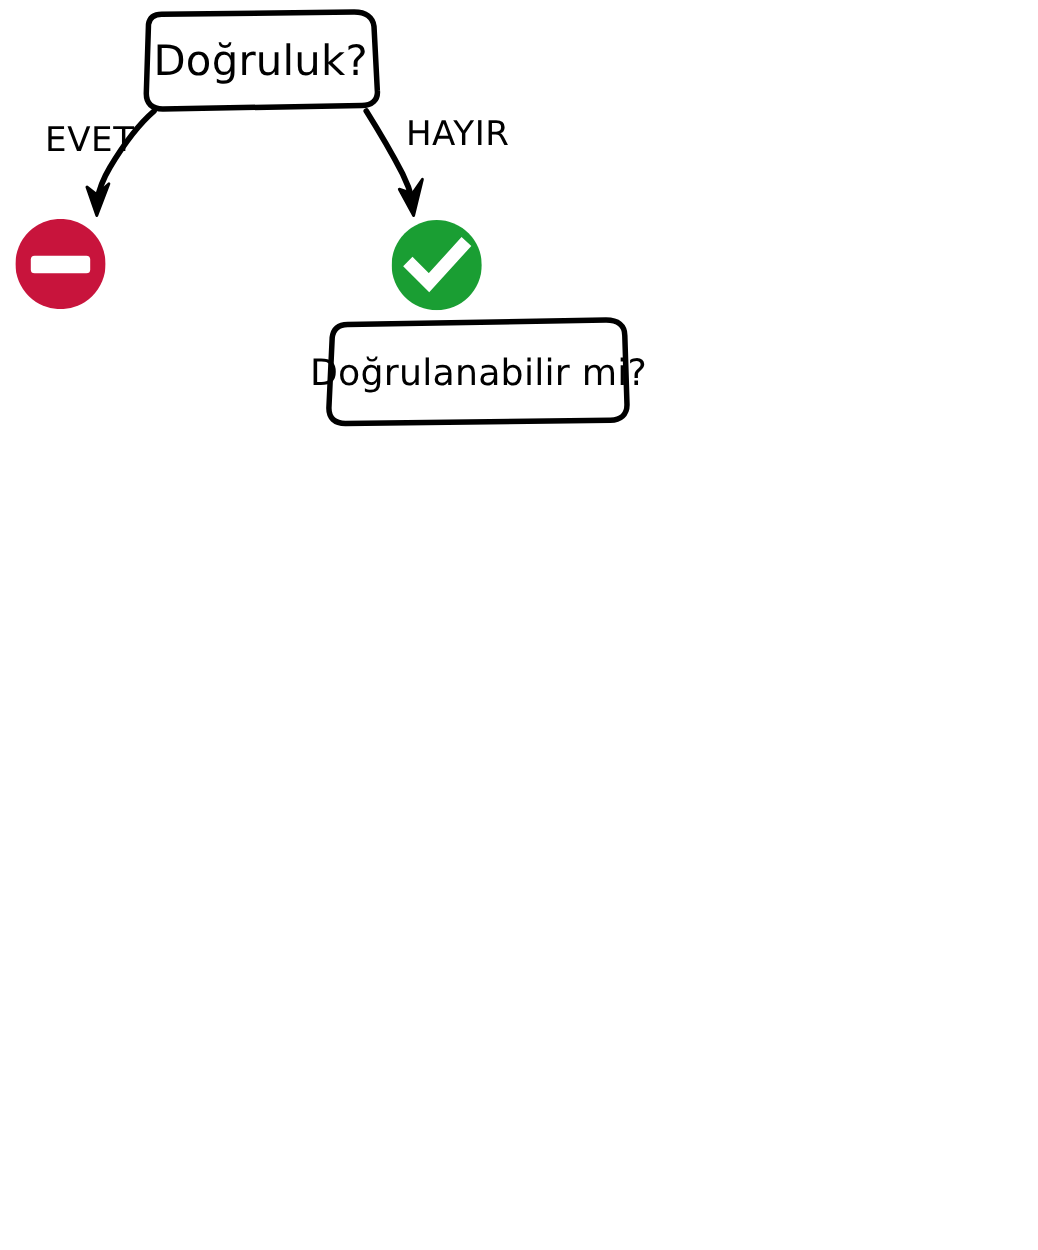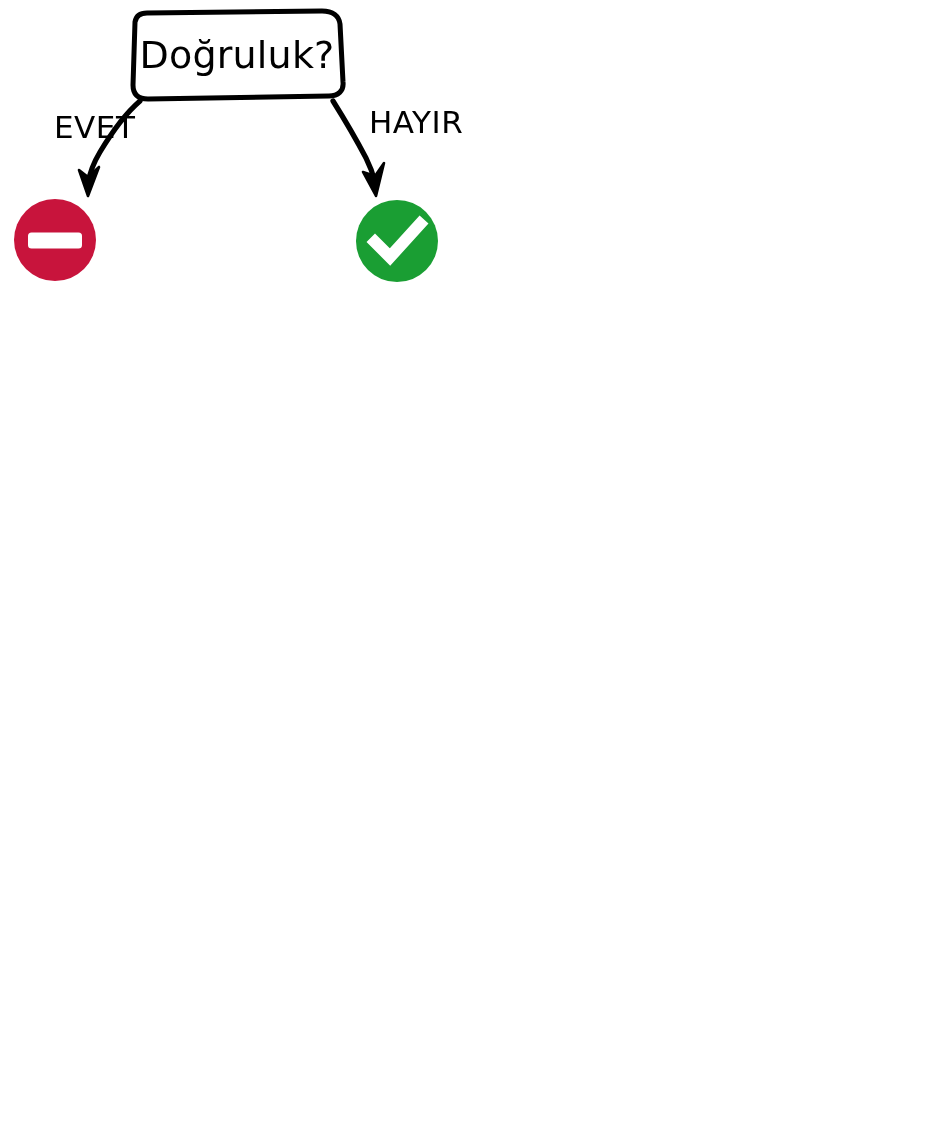--- a/index.html
+++ b/index.html
@@ -71,21 +71,21 @@
   .edge-label {
     position: absolute;
     color: #000000;
     font-family: "DejaVu Sans", sans-serif;
     font-weight: 400;
     font-size: 31px;
     letter-spacing: 0.5px;
     white-space: nowrap;
   }
   #edge-label-yes {
-    left: 54px;
+    left: 41px;
     top: 109px;
   }
   #edge-label-no {
     left: 369px;
     top: 104px;
   }
 
   
   #arrow-layer {
     position: absolute;
@@ -151,14 +151,22 @@
     </svg>
   </div>
 
   <div class="status-icon" id="icon-accept">
     <svg width="82" height="82" viewBox="0 0 82 82">
       <circle cx="41" cy="41" r="41" fill="#1A9E33"></circle>
       <path d="M 19,42 L 34,57 L 64,24" fill="none" stroke="#ffffff" stroke-width="12" stroke-linecap="square" stroke-linejoin="miter"></path>
     </svg>
   </div>
 
+  <div class="node" id="node-verify">
+    <svg class="node-svg" width="278" height="100" viewBox="0 0 278 100">
+      <path d="M 6,19 C 7,11 12,7 20,7 L 255,3 C 266,3 272,8 272,17
+               L 274,80 C 274,89 268,94 259,94 L 18,97
+               C 8,97 3,92 3,83 Z" fill="#ffffff" stroke="#000000" stroke-width="5" stroke-linejoin="round" stroke-linecap="round"></path>
+    </svg>
+    <div class="node-label">Doğrulanabilir mi?</div>
+  </div>
 
 </div>
 
 </body></html>

